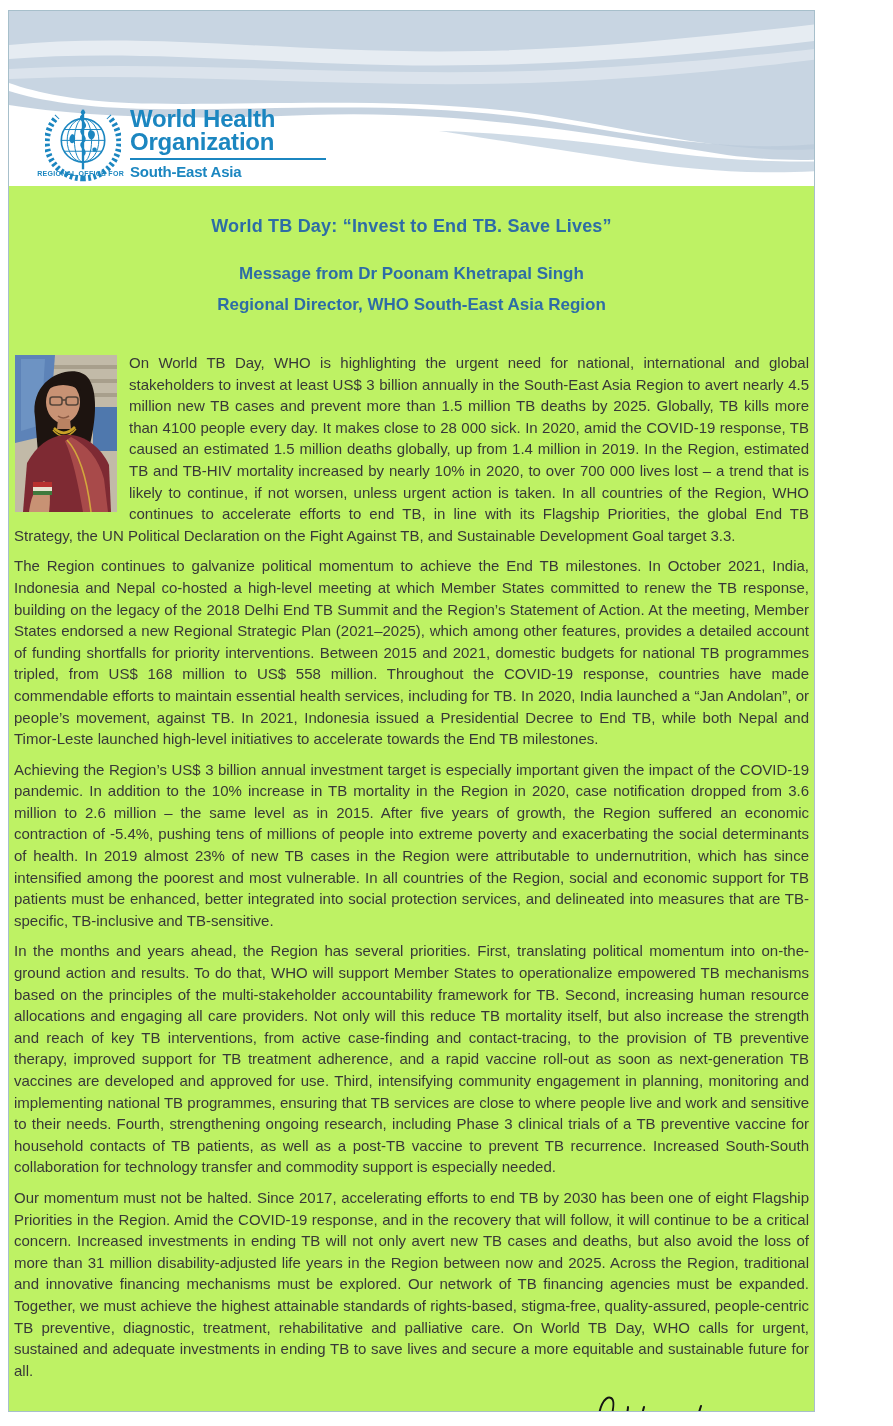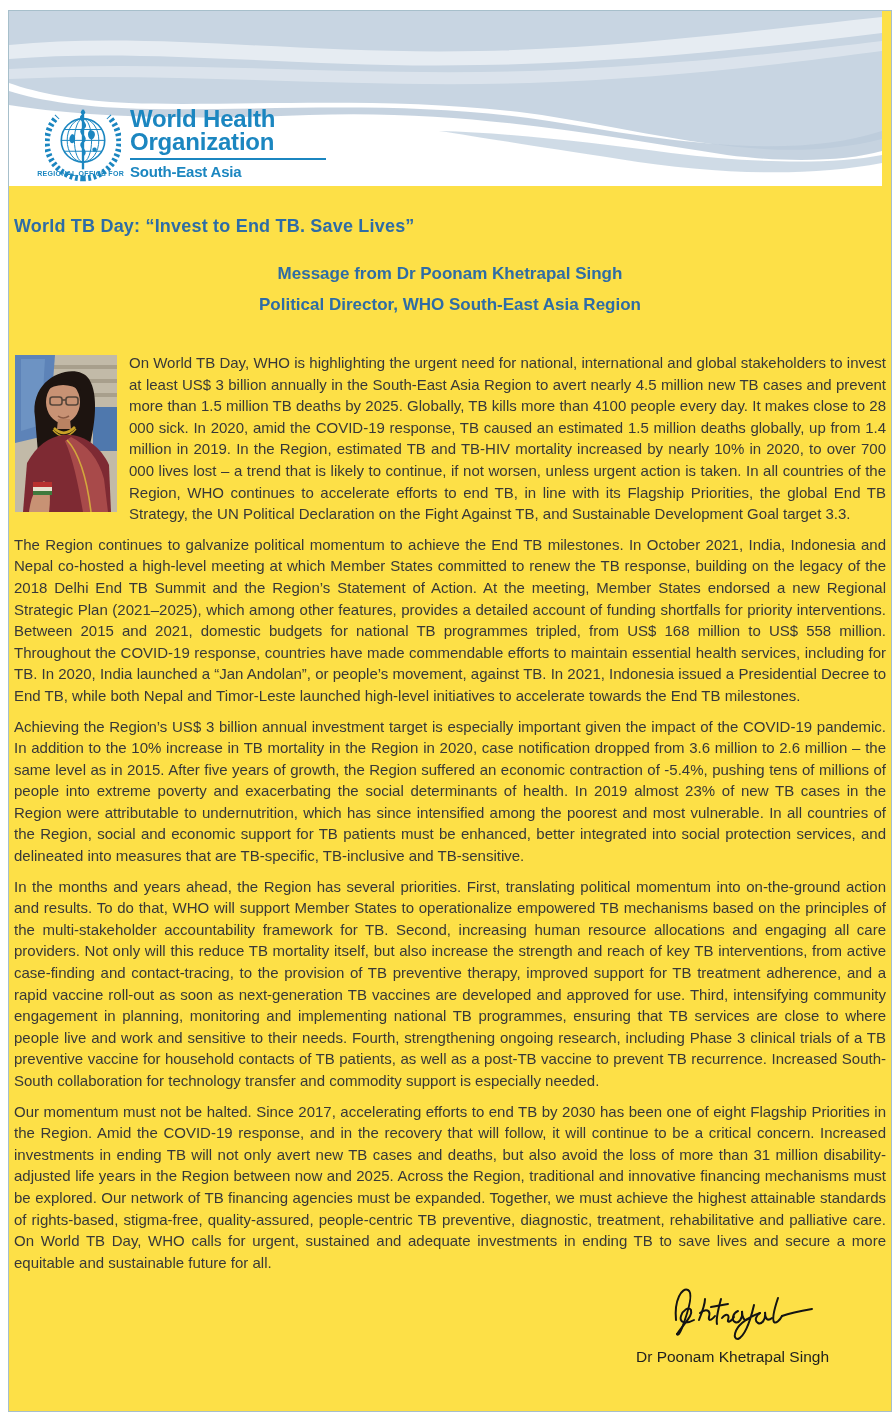--- a/index.html
+++ b/index.html
@@ -1,39 +1,39 @@
 <!DOCTYPE html>
 <html><head>
 <meta charset="utf-8">
 <style>
   html,body{margin:0;padding:0;}
   body{
     width:893px;height:1426px;position:relative;background:#ffffff;
     font-family:"Liberation Sans","DejaVu Sans",sans-serif;
   }
   .frame{
-    position:absolute;left:8px;top:10px;width:884px;height:1402px;
-    box-sizing:border-box;border:1px solid #a7bfcb;background:#fde047;
+    position:absolute;left:8px;top:10px;width:807px;height:1402px;
+    box-sizing:border-box;border:1px solid #a7bfcb;background:#bef264;
     padding:0 5px;overflow:hidden;
   }
   .wave{display:block;width:873px;height:175px;margin:0 -5px;}
   .logo{
     position:absolute;left:36px;top:92px;display:flex;gap:9px;align-items:flex-start;
   }
   .logo-text{padding-top:4px;}
   .org-line{font-size:24px;line-height:23px;font-weight:bold;color:#1b86c0;letter-spacing:-0.2px;}
   .logo-rule{height:2px;width:196px;background:#1b86c0;margin:5px 0 3px 0;}
   .region-row{position:relative;white-space:nowrap;}
   .office-prefix{
     position:absolute;right:calc(100% + 6px);bottom:4px;
     font-size:7px;font-weight:bold;letter-spacing:.3px;color:#1b86c0;white-space:nowrap;
   }
   .region-name{font-size:15px;font-weight:bold;color:#1b86c0;letter-spacing:-0.2px;}
   .title{
-    margin:30px 0 0 0;text-align:left;font-size:18px;font-weight:bold;
+    margin:30px 0 0 0;text-align:center;font-size:18px;font-weight:bold;
     color:#2e6ca6;letter-spacing:.2px;
   }
   .subtitle{margin-top:21px;text-align:center;color:#2e6ca6;font-weight:bold;}
   .subtitle div{font-size:17px;line-height:31px;}
   .content{margin-top:32px;}
   .content p{
     margin:0 0 9px 0;font-size:15px;line-height:21.6px;text-align:justify;color:#383838;
   }
   .portrait{float:left;width:102px;height:157px;margin:3px 12px 2px 1px;}
   .portrait svg{display:block;}
@@ -81,21 +81,21 @@
       <div class="region-row">
         <span class="office-prefix">REGIONAL OFFICE FOR</span>
         <span class="region-name">South-East Asia</span>
       </div>
     </div>
   </div>
 
   <div class="title">World TB Day: “Invest to End TB. Save Lives”</div>
   <div class="subtitle">
     <div>Message from Dr Poonam Khetrapal Singh</div>
-    <div>Political Director, WHO South-East Asia Region</div>
+    <div>Regional Director, WHO South-East Asia Region</div>
   </div>
 
   <div class="content">
     <div class="portrait">
       <svg width="102" height="157" viewBox="0 0 102 157" aria-hidden="true">
         <rect width="102" height="157" fill="#c2baa8"></rect>
         <g stroke="#a89f8c" stroke-width="4">
           <path d="M34,12 H102"></path>
             <path d="M30,26 H102"></path>
             <path d="M28,40 H102"></path>

